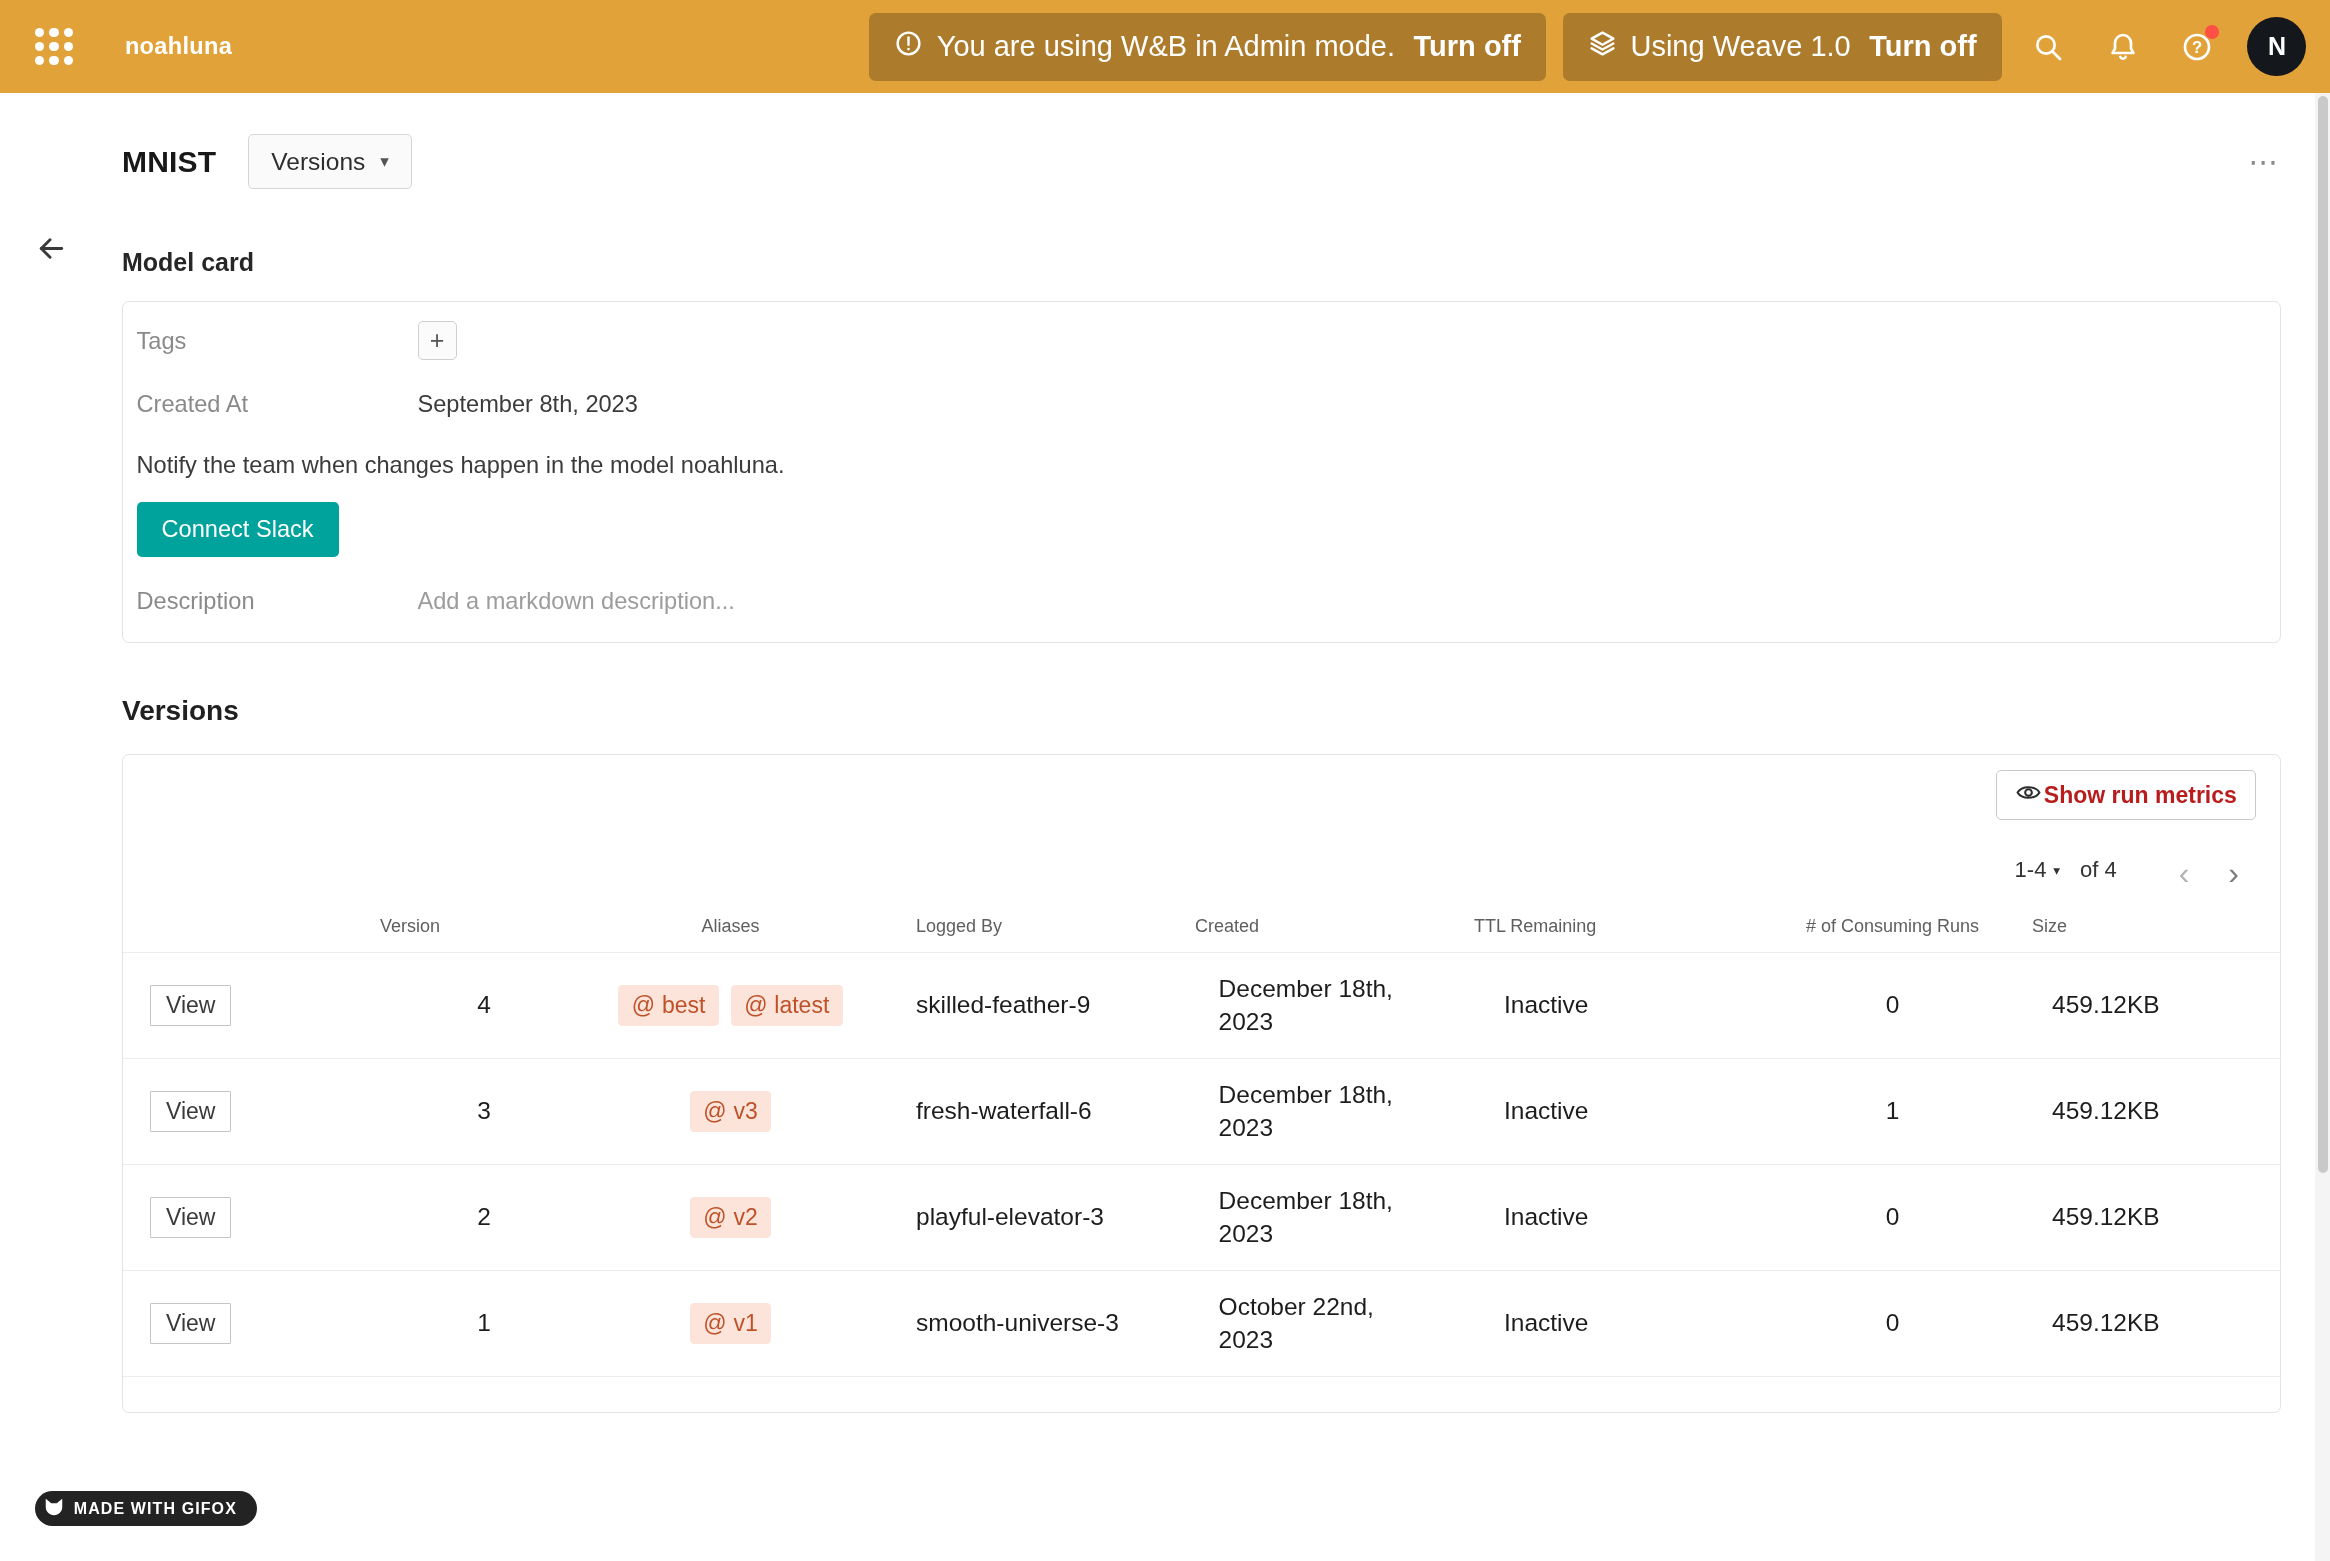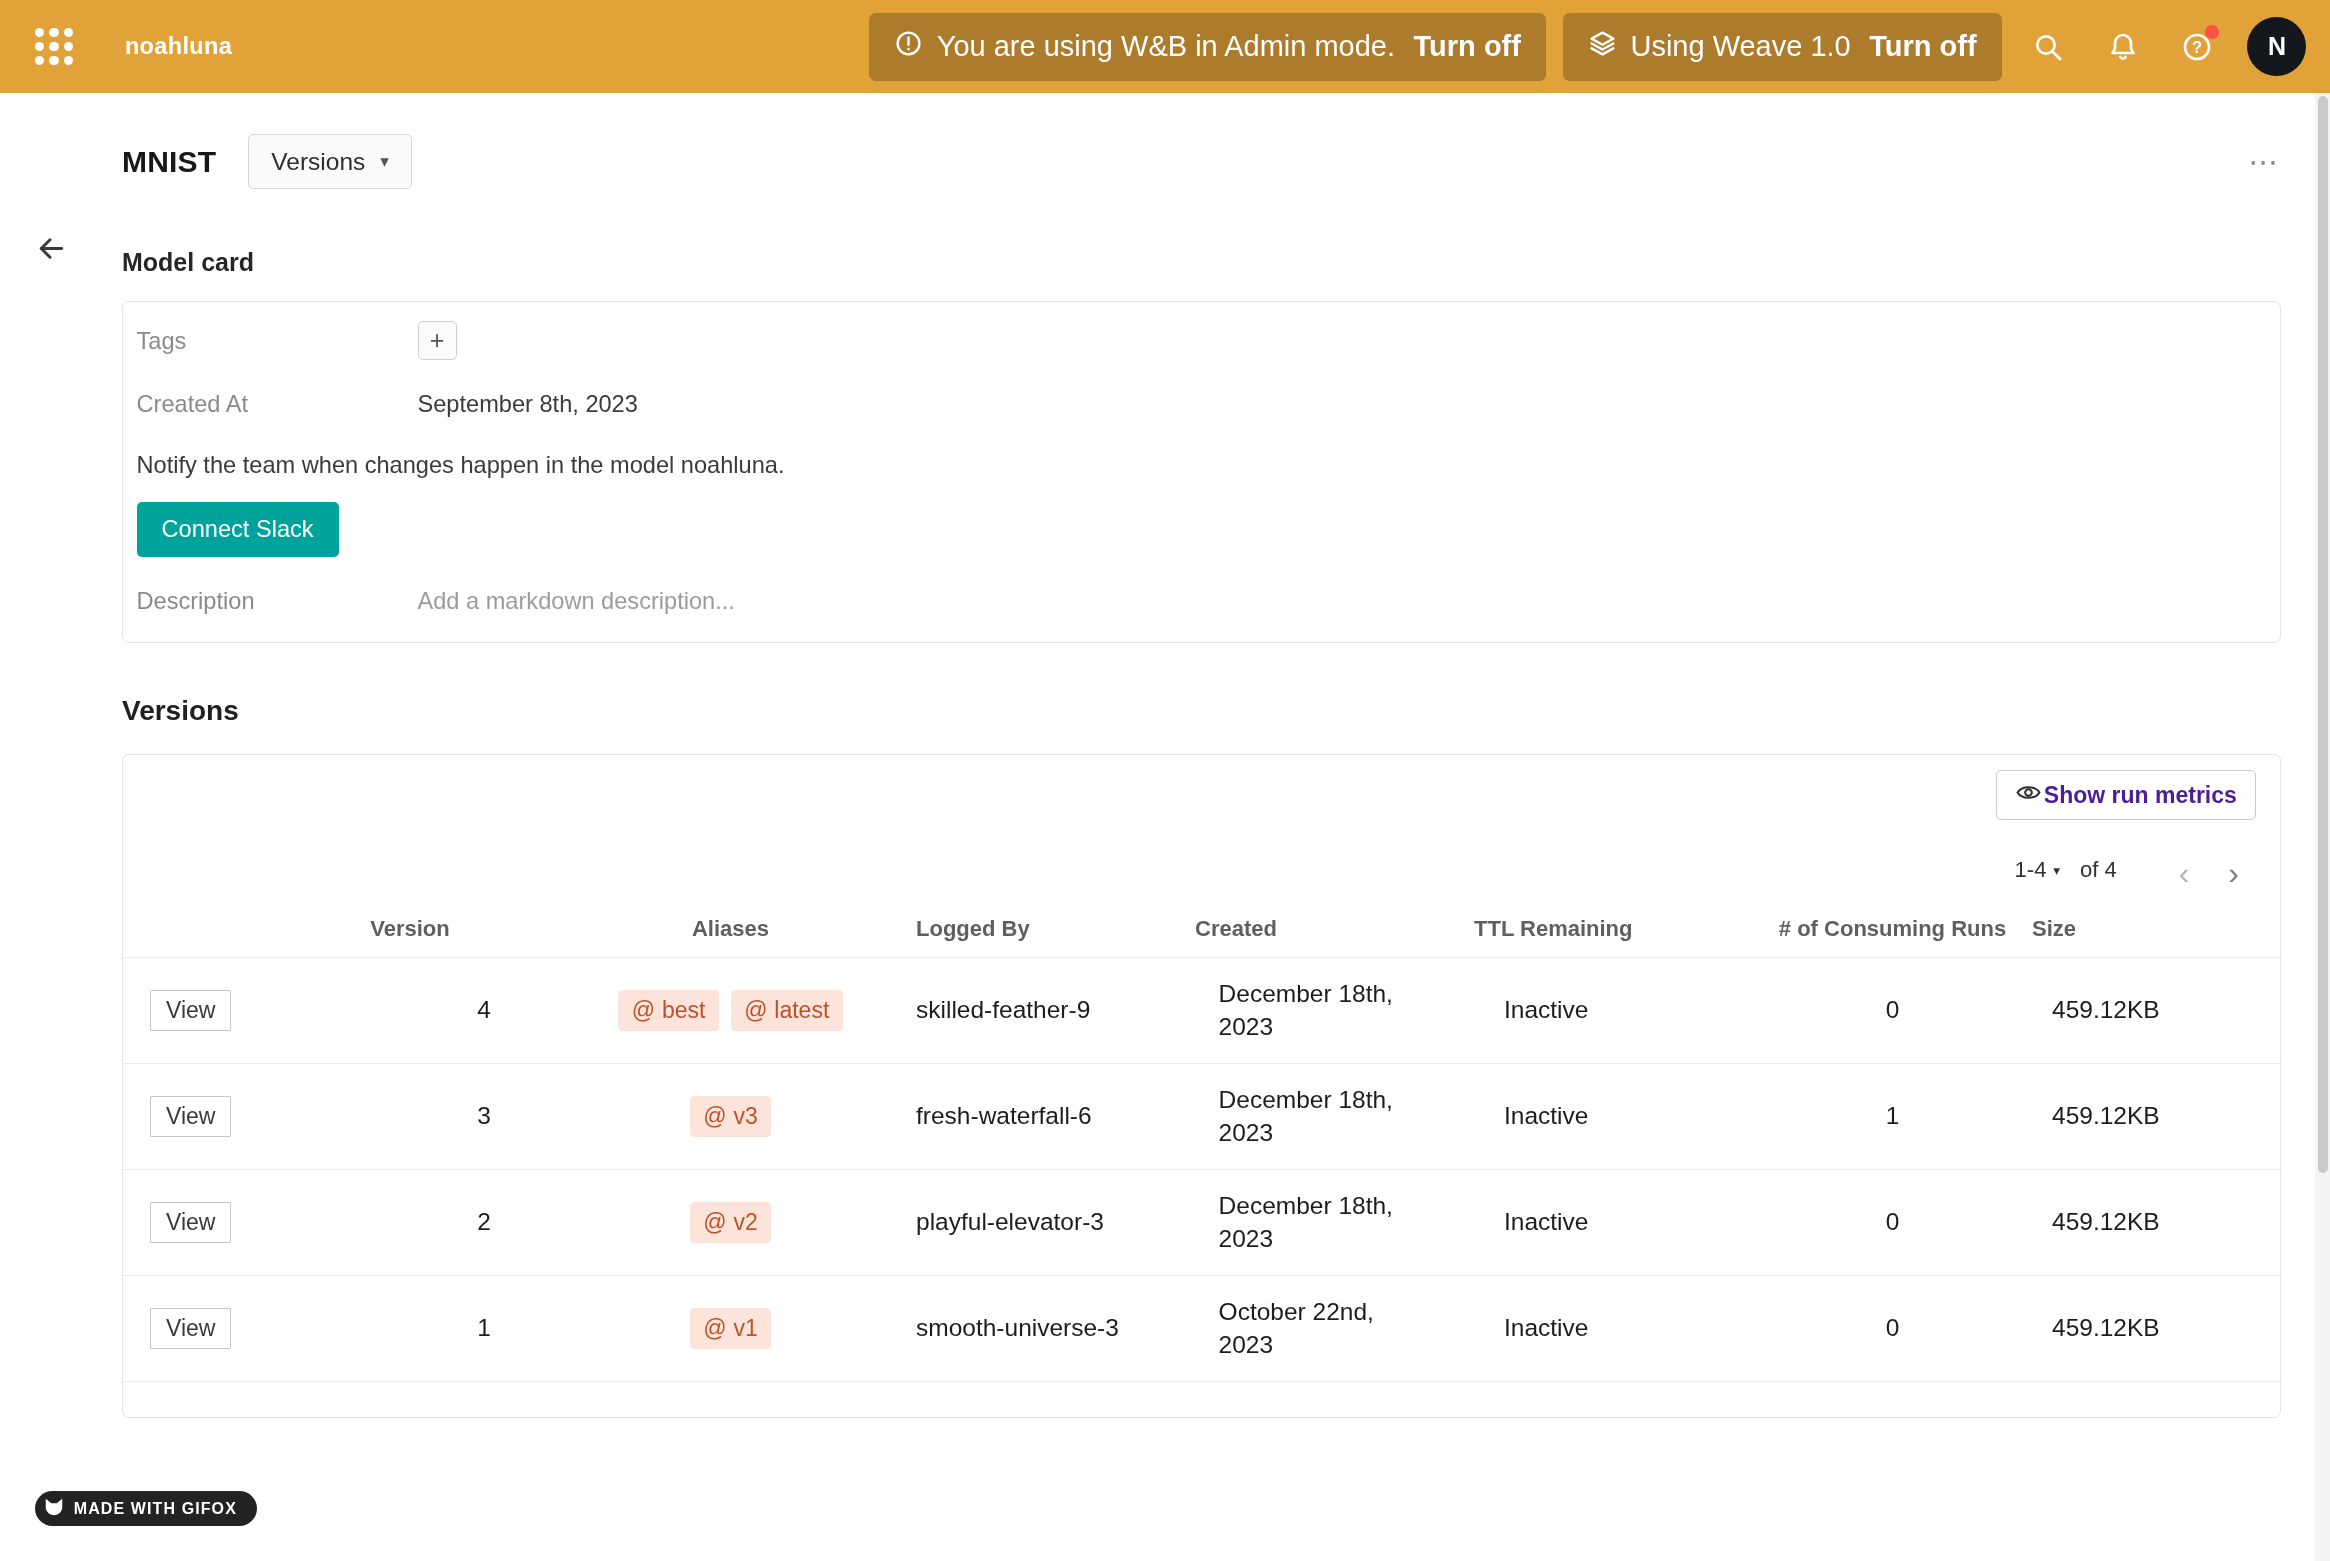--- a/index.html
+++ b/index.html
@@ -117,39 +117,39 @@
     display: inline-block;
   }
   .placeholder { color: #9c9c9c; cursor: text; }
 
   
   .versions-card { margin-top: 27px; padding-top: 15px; padding-bottom: 35px; }
   .card-toolbar { display: flex; justify-content: flex-end; padding-right: 23.6px; }
   .metrics-btn {
     display: flex; align-items: center; gap: 3px;
     border: 0.8px solid #c9c9c9; border-radius: 5px; background: #fff;
-    font-size: 23px; font-weight: 700; color: #4c1d95;
+    font-size: 23px; font-weight: 700; color: #b91c1c;
     padding: 8.4px 18.6px; cursor: pointer;
     font-family: inherit;
   }
   .pagination {
     display: flex; justify-content: flex-end; align-items: flex-start;
     padding-right: 41px; margin-top: 37px; margin-bottom: 11.8px;
     font-size: 22px; color: #333;
   }
   .page-range { display: flex; align-items: center; gap: 6.8px; cursor: pointer; }
   .page-range .caret { font-size: 13.5px; color: #333; }
   .page-of { margin-left: 20px; color: #333; }
   .chev { font-size: 32px; line-height: 1; cursor: pointer; }
   .chev.left { margin-left: 62px; color: #b3b3b3; }
   .chev.right { margin-left: 39px; color: #7c7c7c; }
 
   table { width: 100%; border-collapse: collapse; table-layout: fixed; }
   thead th {
-    font-size: 22px; font-weight: 700; color: #5f5f5f;
+    font-size: 18px; font-weight: 400; color: #5f5f5f;
     padding: 15px 0; border-bottom: 0.8px solid #ececec;
     text-align: left;
   }
   th.c-ver, th.c-ali, th.c-run { text-align: center; }
   tbody td {
     height: 106px; vertical-align: middle;
     font-size: 24.5px; color: #1d1d1d;
     border-bottom: 0.8px solid #ececec;
   }
   td.c-view { padding-left: 27px; }

